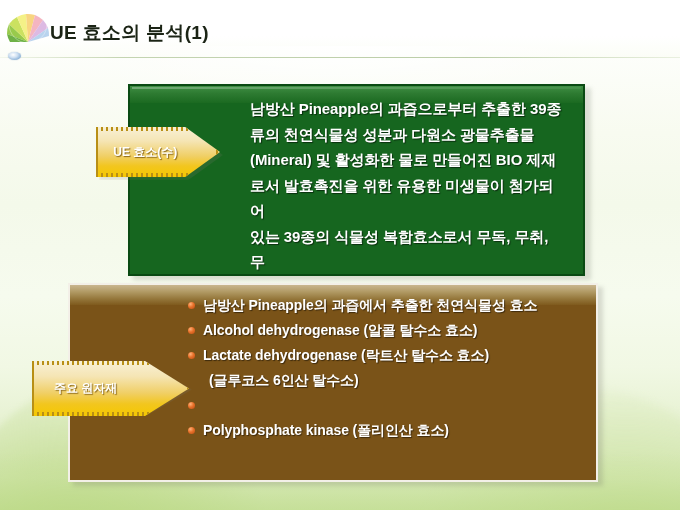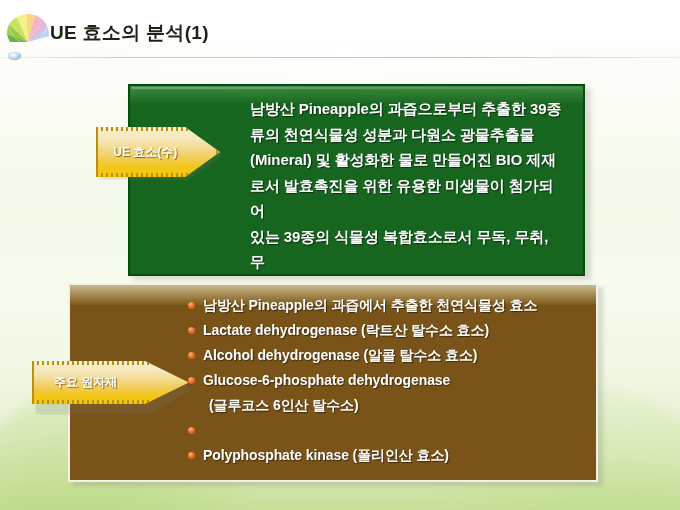--- a/index.html
+++ b/index.html
@@ -294,21 +294,21 @@
   #callout-ue {
     left: 96px;
     top: 127px;
     width: 124px;
     height: 50px;
   }
   #callout-mat {
     left: 32px;
     top: 361px;
     width: 157px;
-    height: 43px;
+    height: 55px;
   }
   .callout-shadow {
     position: absolute;
     background: rgba(120,120,110,0.20);
     filter: blur(2px);
     clip-path: polygon(0% 0%, 72% 0%, 100% 50%, 72% 100%, 0% 100%);
   }
   #callout-ue-sh { left: 99px; top: 130px; width: 124px; height: 50px; }
   #callout-mat-sh { left: 35px; top: 364px; width: 157px; height: 51px; }
 </style>
@@ -362,29 +362,25 @@
   <div class="brown-panel">
     <div class="gloss"></div>
     <div class="brown-list">
 
       <div class="bullet-row">
         <span class="bullet-dot"></span>
         <span class="bullet-text">남방산 Pineapple의 과즙에서 추출한 천연식물성 효소</span>
       </div>
       <div class="bullet-row">
         <span class="bullet-dot"></span>
-        <span class="bullet-text">Lactate dehydrogenase (락트산 탈수소 효소)</span>
+        <span class="bullet-text">Alcohol dehydrogenase (알콜 탈수소 효소)</span>
       </div>
       <div class="bullet-row">
         <span class="bullet-dot"></span>
-        <span class="bullet-text">Alcohol dehydrogenase (알콜 탈수소 효소)</span>
-      </div>
-      <div class="bullet-row">
-        <span class="bullet-dot"></span>
-        <span class="bullet-text">Glucose-6-phosphate dehydrogenase</span>
+        <span class="bullet-text">Lactate dehydrogenase (락트산 탈수소 효소)</span>
       </div>
       <div class="bullet-row cont">
         <span class="bullet-dot hidden"></span>
         <span class="bullet-text">(글루코스 6인산 탈수소)</span>
       </div>
       <div class="bullet-row">
         <span class="bullet-dot"></span>
       </div>
       <div class="bullet-row">
         <span class="bullet-dot"></span>

